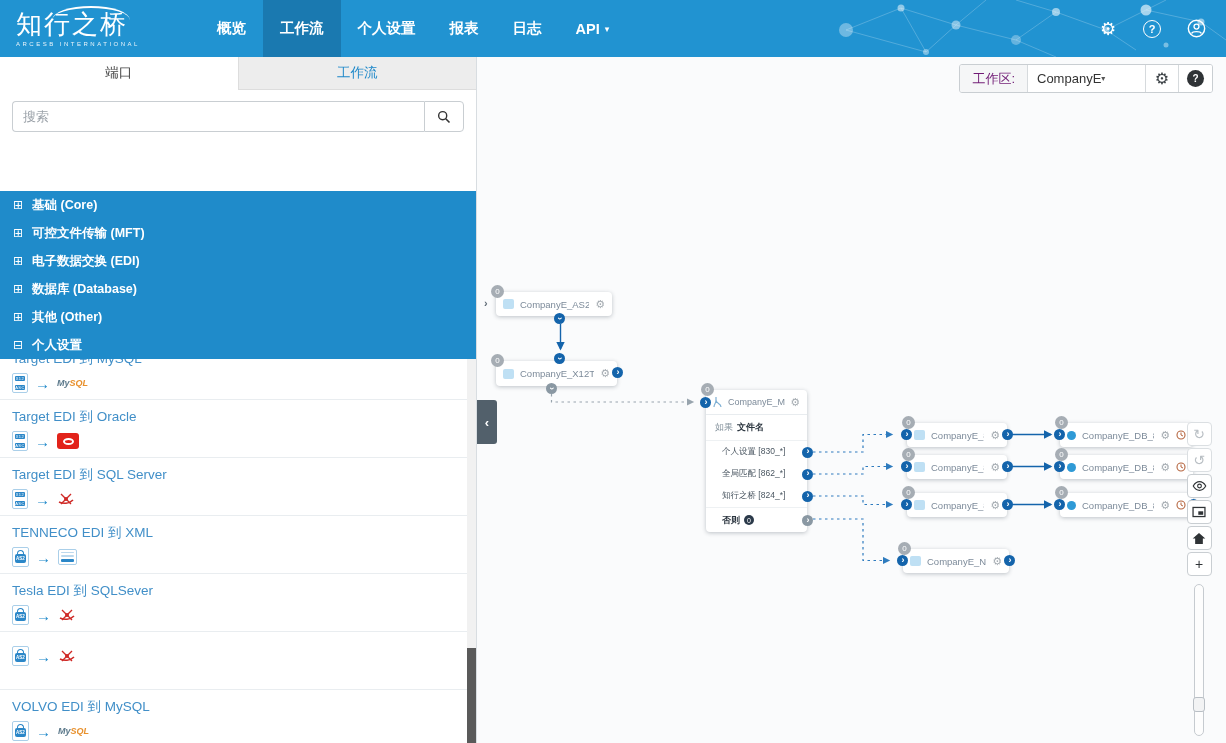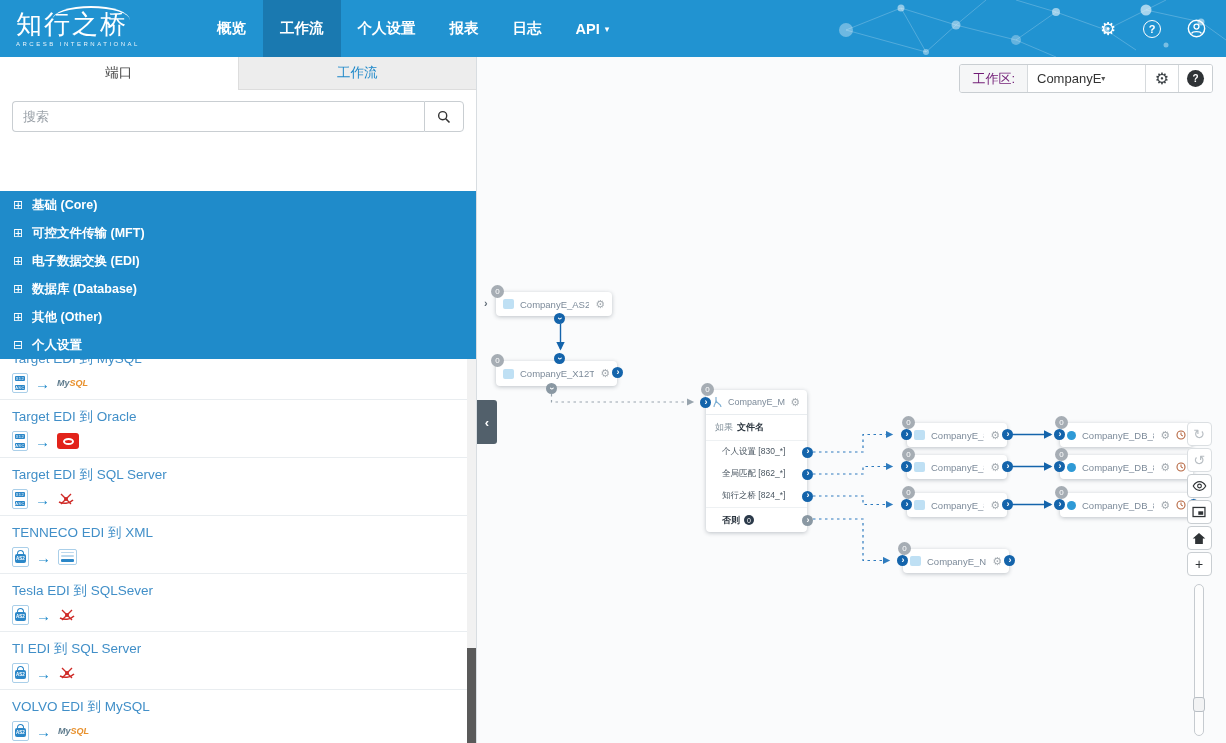--- a/index.html
+++ b/index.html
@@ -279,21 +279,20 @@
           </span>
         <span class="flow-arrow">→</span>
         <svg width="18" height="18" viewBox="0 0 18 18">
             <path d="M2 12 C6 14 12 14 16 10" fill="none" stroke="#cf2a27" stroke-width="1.6"></path>
             <path d="M4 4 L14 14 M14 4 L4 14" stroke="#cf2a27" stroke-width="1.4"></path>
             <circle cx="9" cy="9" r="2" fill="#cf2a27"></circle>
           </svg>
       </div>
     </div>
     <div class="wf-item">
-      <div class="wf-title">TI EDI 到 SQL Server</div>
       <div class="wf-icons">
         <span class="ic-as2">
             <u></u>
             <b>AS2</b>
           </span>
         <span class="flow-arrow">→</span>
         <svg width="18" height="18" viewBox="0 0 18 18">
             <path d="M2 12 C6 14 12 14 16 10" fill="none" stroke="#cf2a27" stroke-width="1.6"></path>
             <path d="M4 4 L14 14 M14 4 L4 14" stroke="#cf2a27" stroke-width="1.4"></path>
             <circle cx="9" cy="9" r="2" fill="#cf2a27"></circle>

